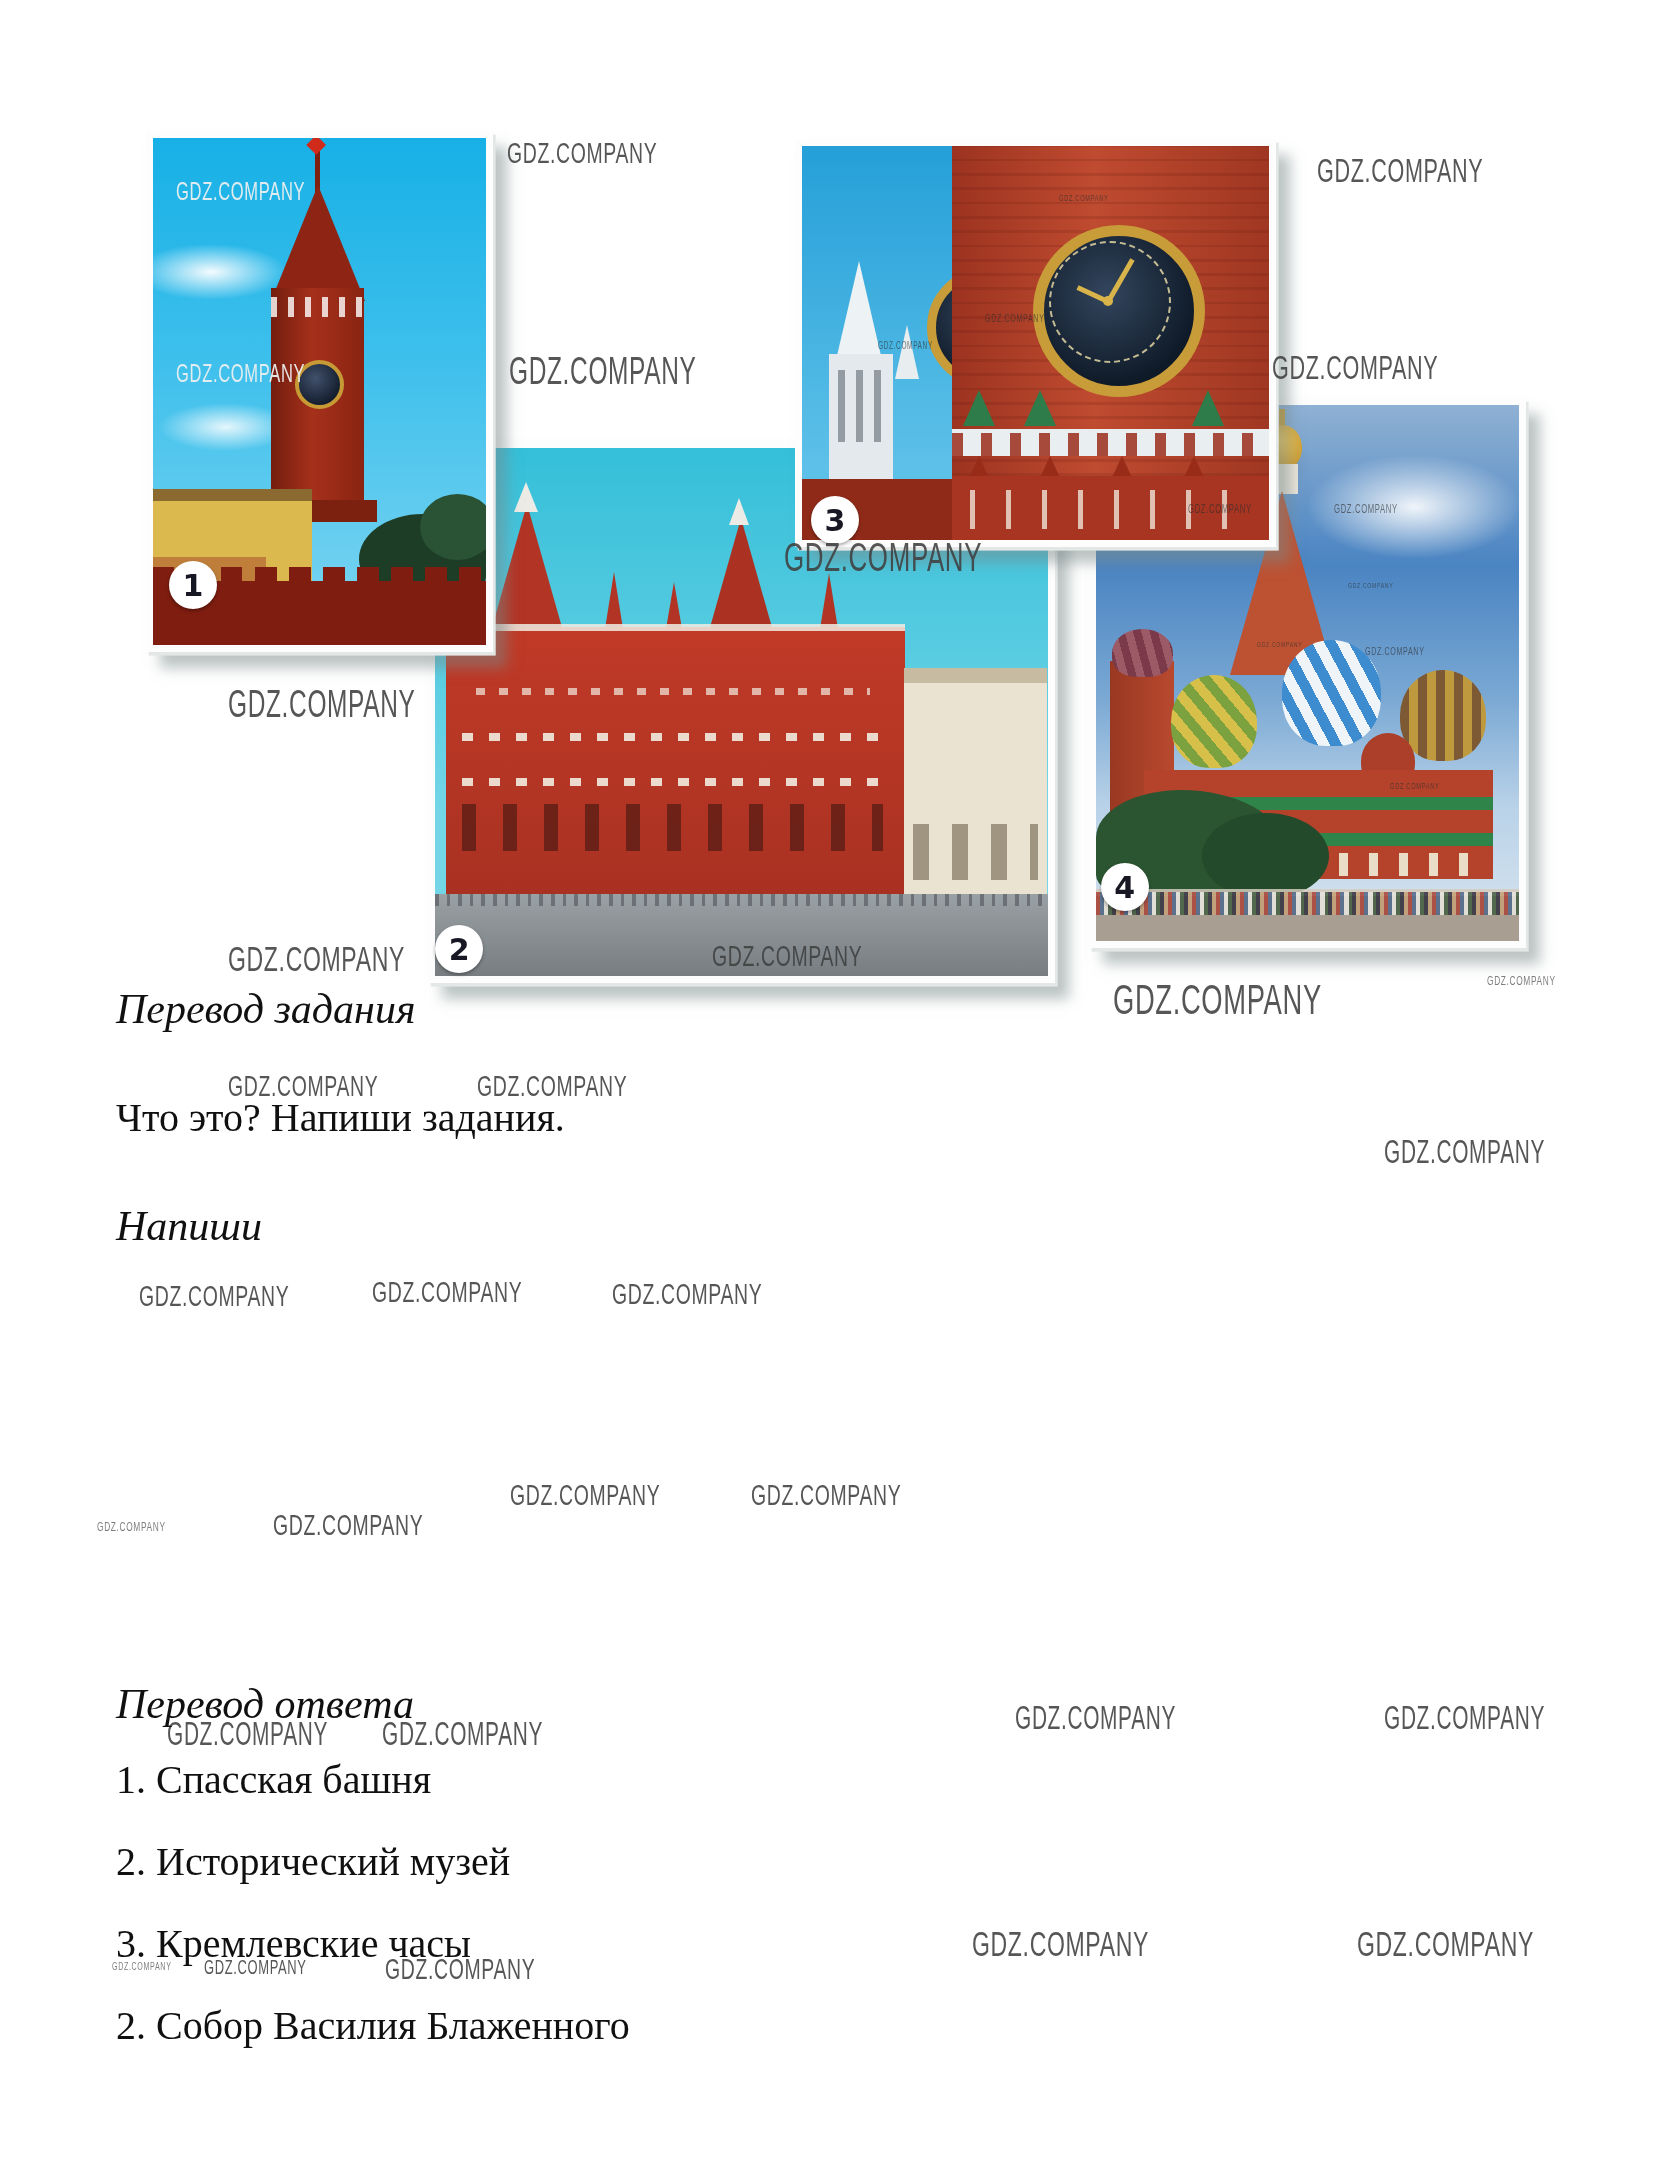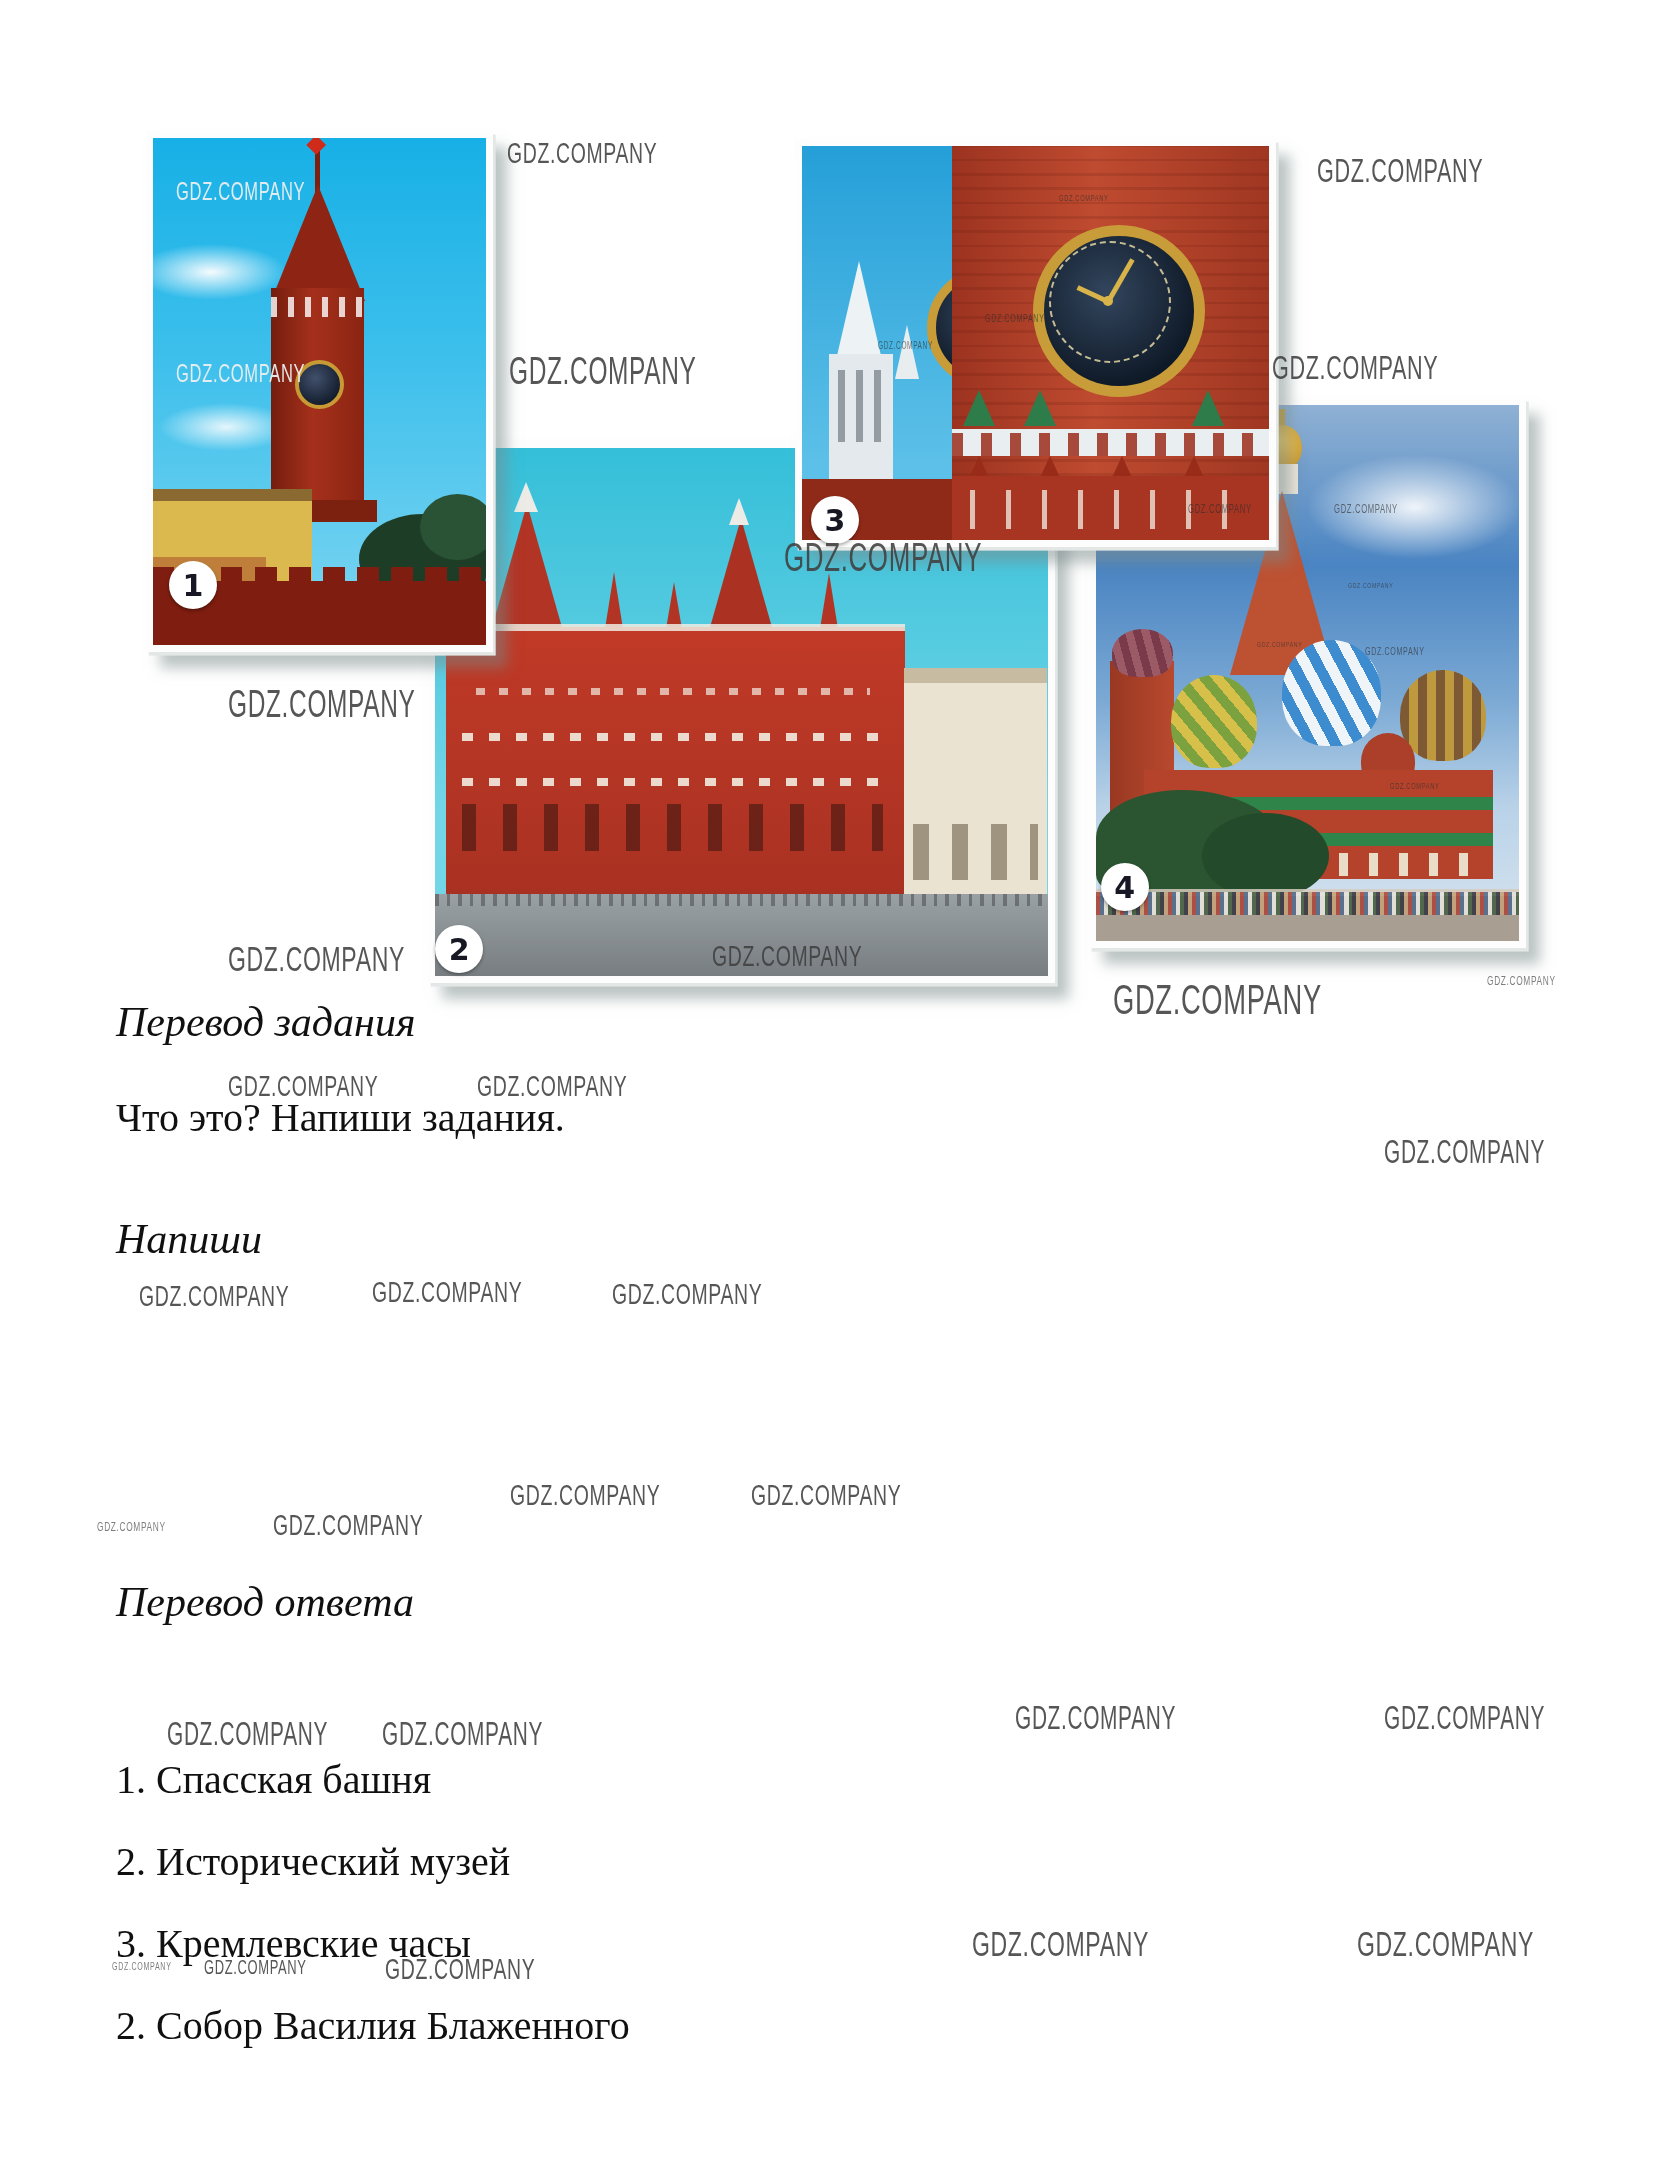--- a/index.html
+++ b/index.html
@@ -27,21 +27,21 @@
 
   
   .wm{position:absolute;font-family:"Liberation Sans",sans-serif;font-weight:400;
       color:#3f3f3f;opacity:.88;letter-spacing:0.9px;white-space:nowrap;
       transform:scale(.72,1.12);transform-origin:left top;z-index:50;font-style:normal;}
   .wm.l{color:#eceff0;opacity:.95;}
   .wm.s{opacity:.62;color:#2e2e2e;}
 
   
   .txt{position:absolute;left:116px;font-size:40px;color:#101010;z-index:60;}
-  .hd{font-style:italic;font-size:42px;margin-top:13px;}
+  .hd{font-style:italic;font-size:42px;}
   .lst{position:absolute;left:116px;margin:0;padding:0;list-style:none;z-index:60;}
   .lst li{height:82px;line-height:82px;font-size:40px;color:#101010;}
 
   
   .a1{background:linear-gradient(180deg,#17b0e6 0%,#3fc0ec 45%,#7fd6f1 100%);}
   .s1-cl1{left:-18px;top:106px;width:152px;height:56px;background:radial-gradient(closest-side,rgba(255,255,255,.95),rgba(255,255,255,0));}
   .s1-cl2{left:5.4px;top:265px;width:134px;height:48px;background:radial-gradient(closest-side,rgba(255,255,255,.85),rgba(255,255,255,0));}
   .s1-mast{left:162px;top:9px;width:4.5px;height:47px;background:#7e1f10;}
   .s1-star{left:156px;top:0;width:14.3px;height:14.3px;background:#d02a1a;transform:rotate(45deg);}
   .s1-tent{left:118px;top:47px;width:0;height:0;border-left:47px solid transparent;border-right:47px solid transparent;border-bottom:116px solid #8e2413;}
@@ -275,21 +275,21 @@
   <i class="wm s" style="left:1348px;top:580px;font-size:7.2px">GDZ.COMPANY</i>
   <i class="wm s" style="left:1257px;top:639px;font-size:7.2px">GDZ.COMPANY</i>
   <i class="wm s" style="left:1365px;top:645px;font-size:9.9px">GDZ.COMPANY</i>
   <i class="wm s" style="left:1390px;top:781px;font-size:8px">GDZ.COMPANY</i>
 
   <div class="txt hd" style="top:985px">Перевод задания</div>
   <div class="txt" style="top:1094px">Что это? Напиши задания.</div>
   <div class="txt hd" style="top:1202px">Напиши</div>
 
 
-  <div class="txt hd" style="top:1565px">Перевод ответа</div>
+  <div class="txt hd" style="top:1680px">Перевод ответа</div>
 
   <ol class="lst" style="top:1739px">
     <li>1. Спасская башня</li>
     <li>2. Исторический музей</li>
     <li>3. Кремлевские часы</li>
     <li>2. Собор Василия Блаженного</li>
   </ol>
 
 </div>
 

